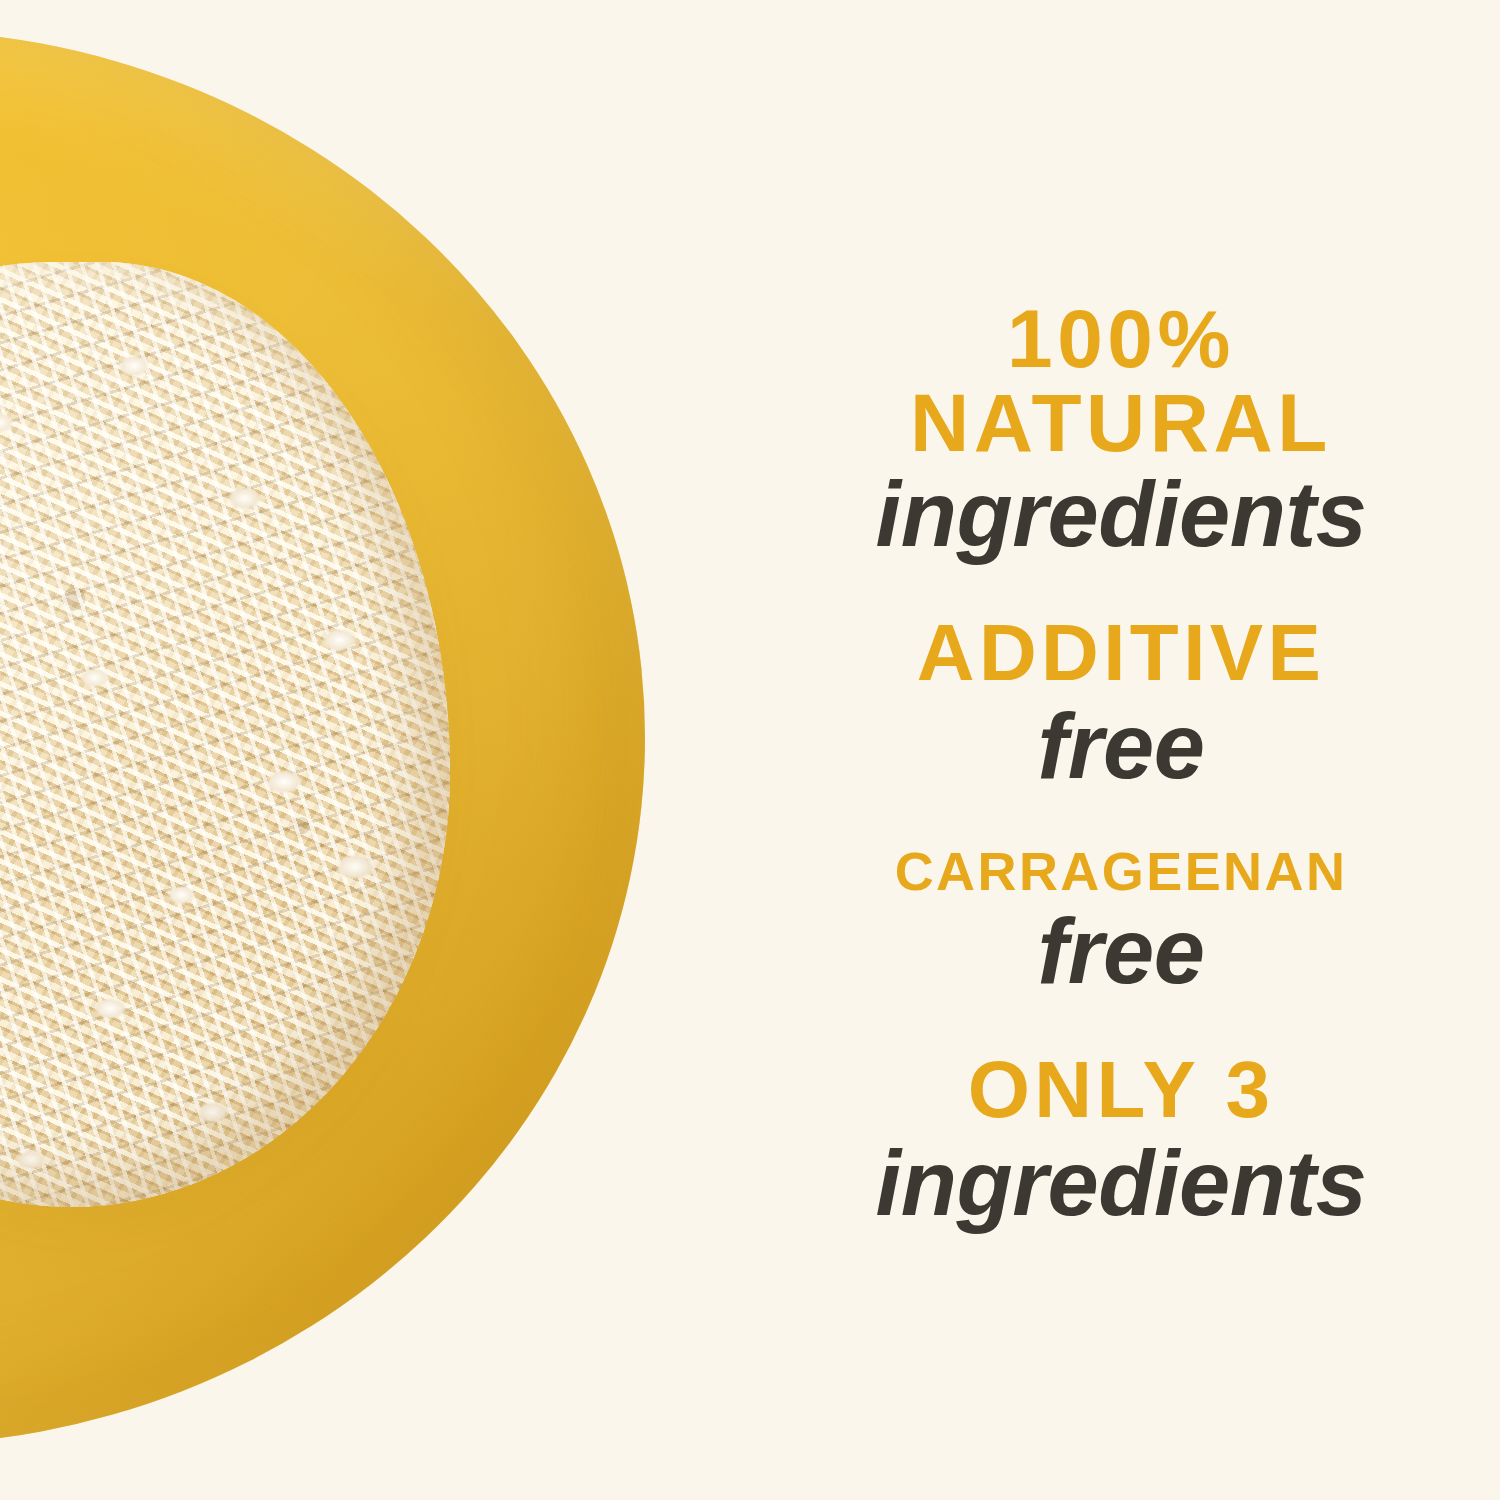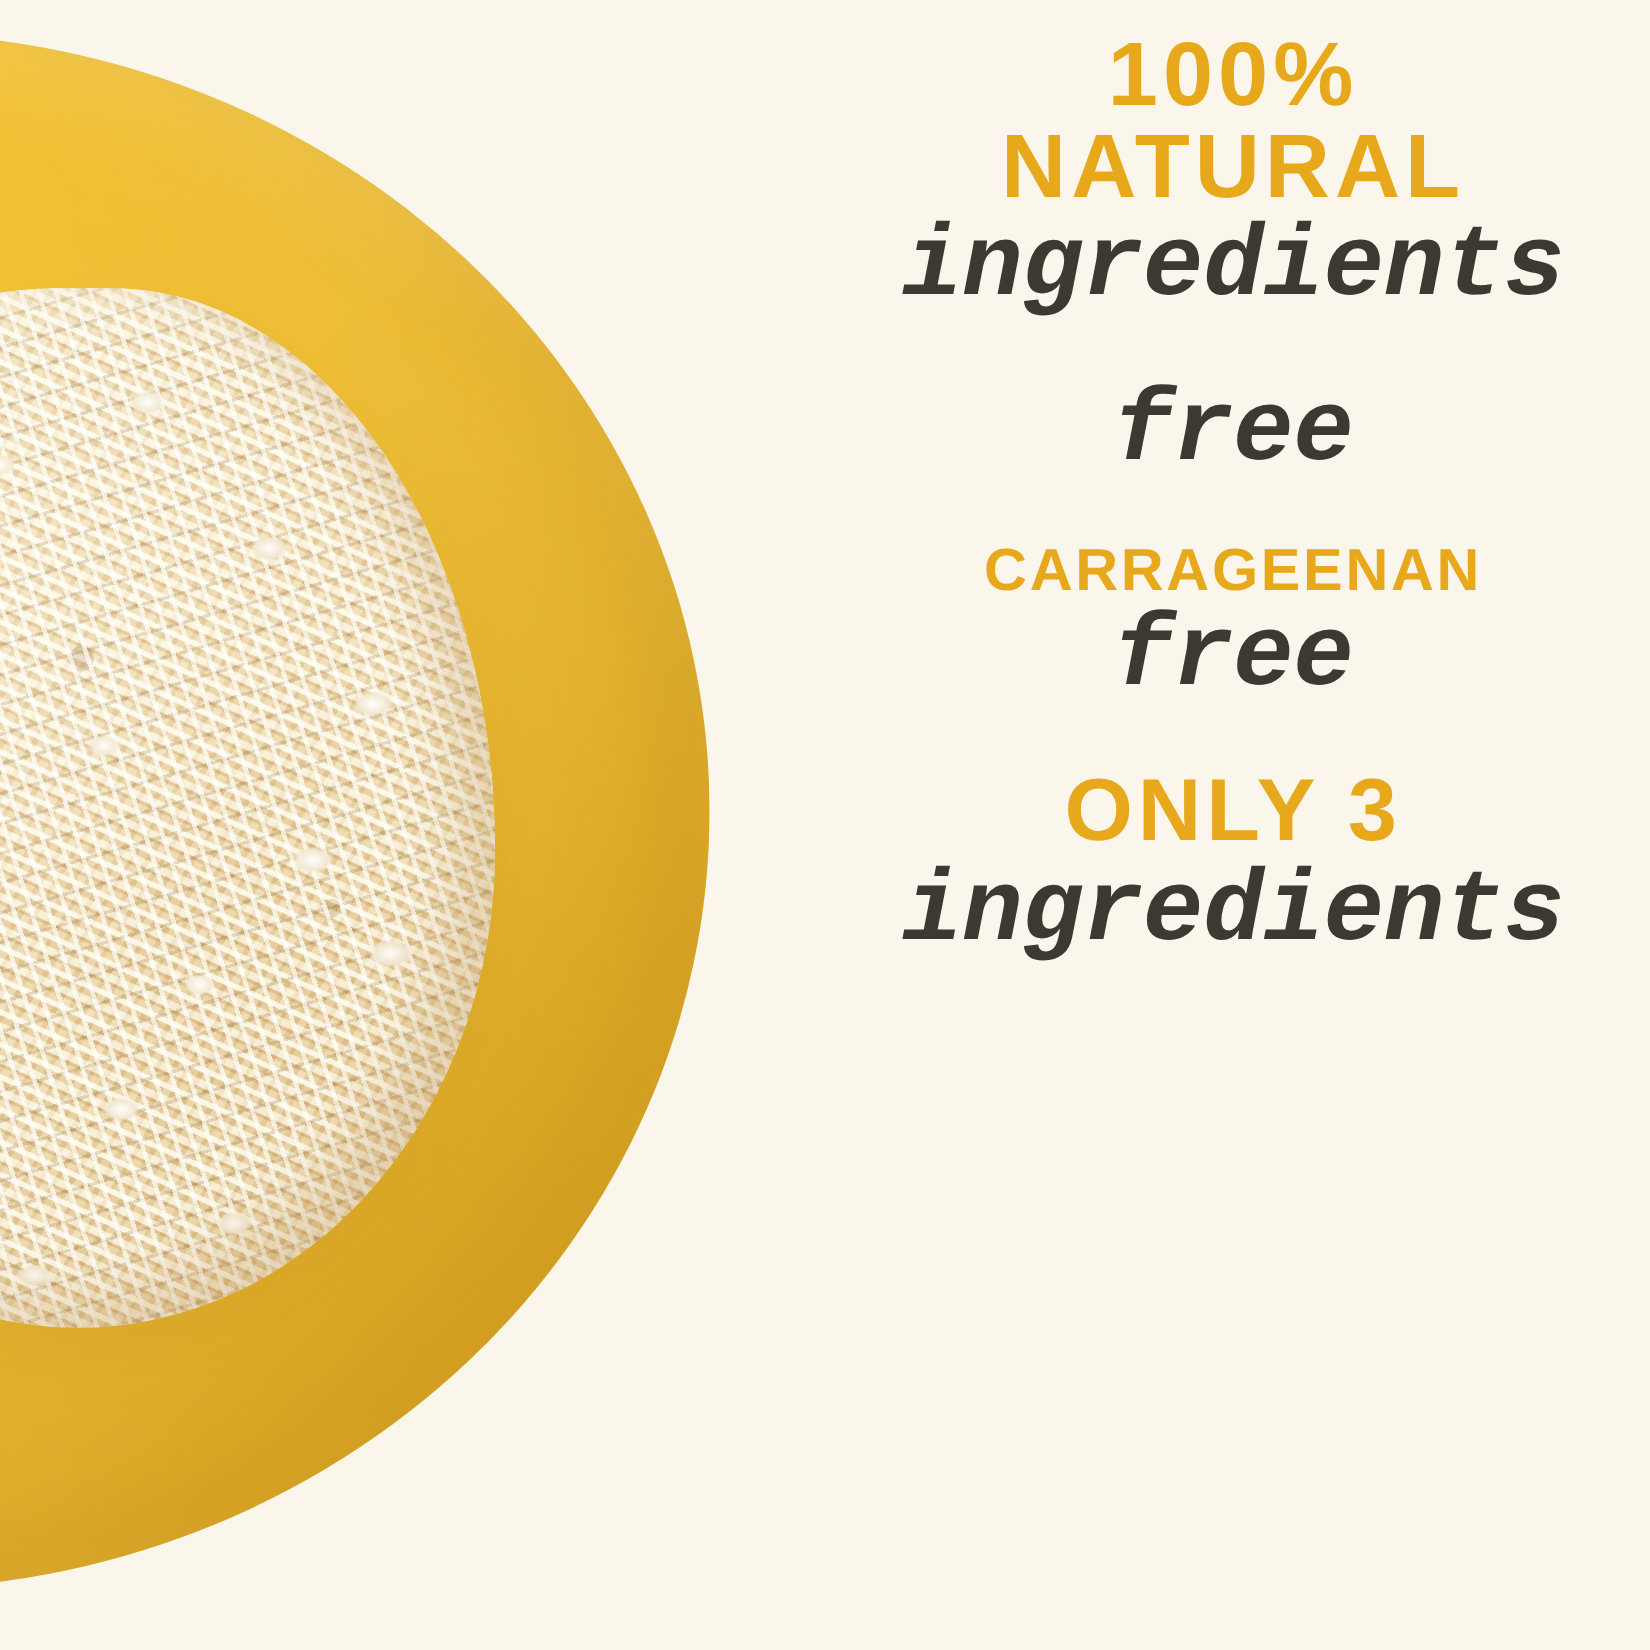--- a/index.html
+++ b/index.html
@@ -142,38 +142,38 @@
     box-shadow:inset -34px -26px 54px rgba(176,132,66,.30),
                inset 26px 18px 44px rgba(255,250,235,.42);
   }
 
   
   .claims{
     position:absolute;
     left:742px; top:0;
     width:758px; height:1500px;
     display:flex;flex-direction:column;
-    align-items:center;justify-content:flex-start;
+    align-items:center;justify-content:center;
     padding-top:26px;
     box-sizing:border-box;
   }
   .claim{width:100%;text-align:center;}
   .claim + .claim{margin-top:52px;}
 
   .claim-head{
     color:#e8a81b;
     font-weight:bold;
     letter-spacing:.055em;
     line-height:1.02;
     text-transform:uppercase;
     white-space:pre-line;
   }
   .claim-sub{
     color:#3b3931;
-    font-family:Liberation Mono, monospace;
+    font-family:Liberation Sans, sans-serif;
     font-style:italic;
     font-weight:bold;
     line-height:1.0;
     letter-spacing:-.005em;
   }
 
   
   #claim-0 .claim-head{font-size:82px;}
   #claim-0 .claim-sub {font-size:92px;margin-top:4px;}
 
@@ -205,20 +205,21 @@
 
   <div class="claims">
 
     <div class="claim" id="claim-0">
       <div class="claim-head" style="color: rgb(232, 168, 27);">100%
 NATURAL</div>
       <div class="claim-sub" style="color: rgb(59, 57, 49);">ingredients</div>
     </div>
 
     <div class="claim" id="claim-1">
+      <div class="claim-head" style="color: rgb(232, 168, 27);">ADDITIVE</div>
       <div class="claim-sub" style="color: rgb(59, 57, 49);">free</div>
     </div>
 
     <div class="claim" id="claim-2">
       <div class="claim-head" style="color: rgb(232, 168, 27);">CARRAGEENAN</div>
       <div class="claim-sub" style="color: rgb(59, 57, 49);">free</div>
     </div>
 
     <div class="claim" id="claim-3">
       <div class="claim-head" style="color: rgb(232, 168, 27);">ONLY 3</div>

